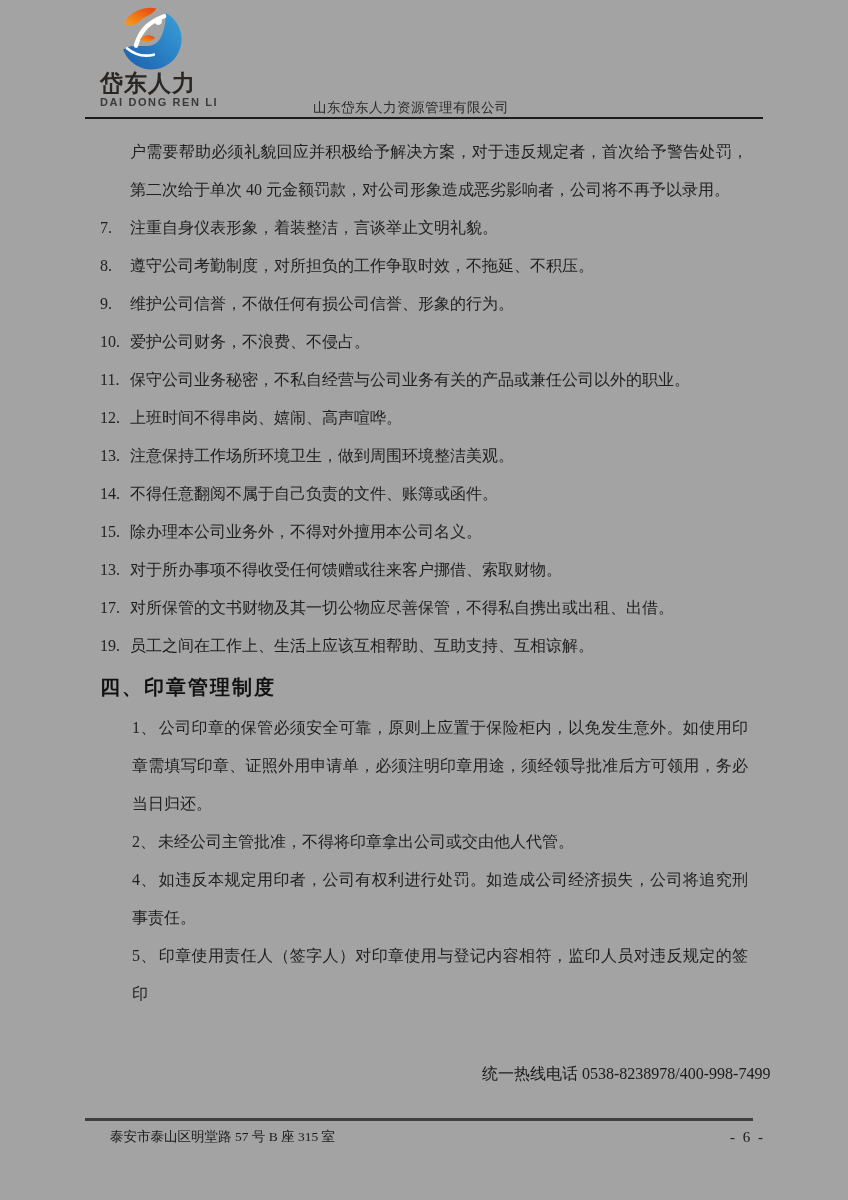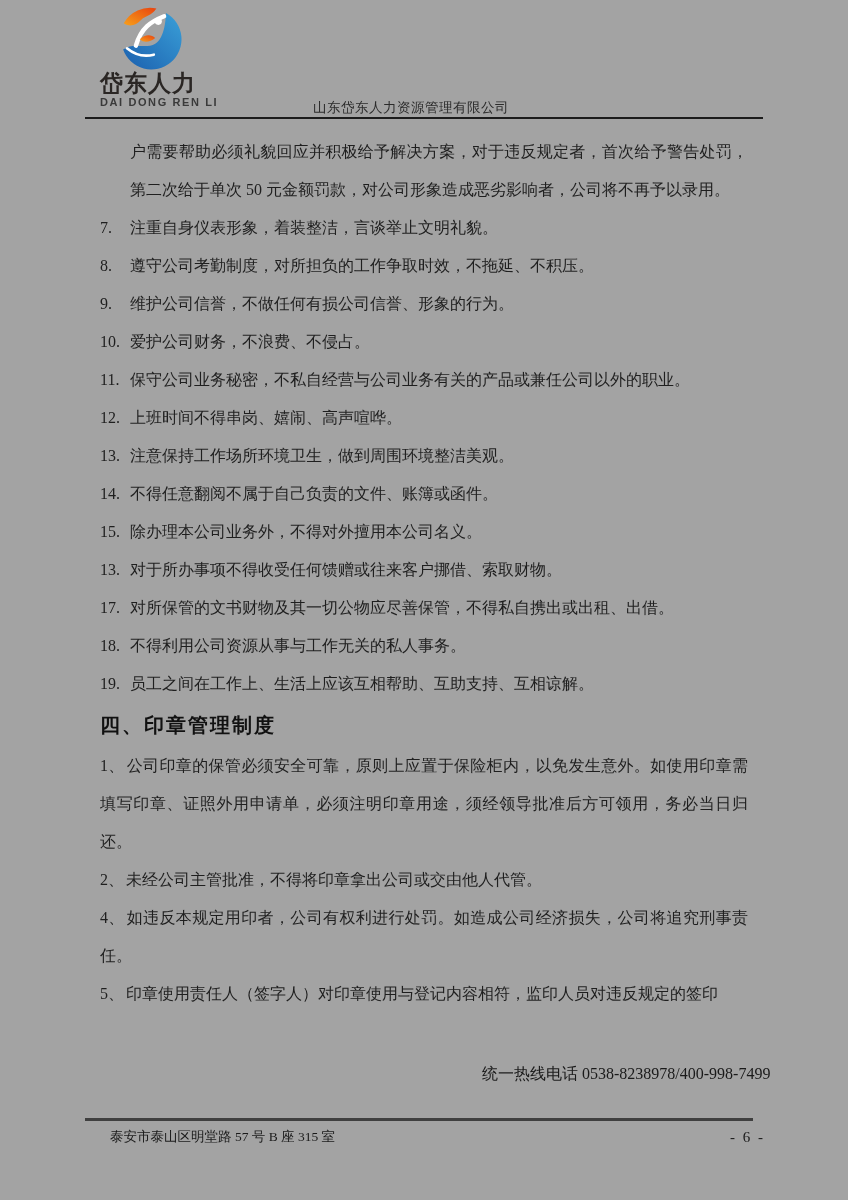--- a/index.html
+++ b/index.html
@@ -42,21 +42,21 @@
   }
   .carryover { margin-left:30px; text-align:justify; }
   .rule-row { display:flex; }
   .rule-marker { flex:none; width:30px; }
   .rule-text { flex:1; text-align:justify; }
   .section-title {
     font-family:"Liberation Sans", sans-serif;
     font-weight:bold; font-size:20px; color:#111;
     letter-spacing:2px; line-height:44px;
   }
-  .seal-item { text-align:justify; }
+  .seal-item { text-align:justify;margin-left:32px; }
   .seal-marker { margin-right:2px; }
 
   
   .footer-rule {
     position:absolute; left:85px; top:1118px; width:668px; height:3px;
     background:#3f3f3f;
   }
   .footer-address {
     position:absolute; left:110px; top:1128px;
     font-size:13.5px; color:#1a1a1a; white-space:nowrap;
@@ -101,21 +101,21 @@
     </svg>
     <div class="logo-cn">岱东人力</div>
     <div class="logo-en">DAI DONG REN LI</div>
   </div>
 
   <div class="company-name">山东岱东人力资源管理有限公司</div>
   <div class="header-rule"></div>
 
   <div class="doc-body">
 
-    <p class="carryover">户需要帮助必须礼貌回应并积极给予解决方案，对于违反规定者，首次给予警告处罚，第二次给于单次 50 元金额罚款，对公司形象造成恶劣影响者，公司将不再予以录用。</p>
+    <p class="carryover">户需要帮助必须礼貌回应并积极给予解决方案，对于违反规定者，首次给予警告处罚，第二次给于单次 40 元金额罚款，对公司形象造成恶劣影响者，公司将不再予以录用。</p>
 
     <div>
       <div class="rule-row">
         <span class="rule-marker">7.</span>
         <span class="rule-text">注重自身仪表形象，着装整洁，言谈举止文明礼貌。</span>
       </div>
       <div class="rule-row">
         <span class="rule-marker">8.</span>
         <span class="rule-text">遵守公司考勤制度，对所担负的工作争取时效，不拖延、不积压。</span>
       </div>
@@ -149,24 +149,20 @@
       </div>
       <div class="rule-row">
         <span class="rule-marker">13.</span>
         <span class="rule-text">对于所办事项不得收受任何馈赠或往来客户挪借、索取财物。</span>
       </div>
       <div class="rule-row">
         <span class="rule-marker">17.</span>
         <span class="rule-text">对所保管的文书财物及其一切公物应尽善保管，不得私自携出或出租、出借。</span>
       </div>
       <div class="rule-row">
-        <span class="rule-marker">18.</span>
-        <span class="rule-text">不得利用公司资源从事与工作无关的私人事务。</span>
-      </div>
-      <div class="rule-row">
         <span class="rule-marker">19.</span>
         <span class="rule-text">员工之间在工作上、生活上应该互相帮助、互助支持、互相谅解。</span>
       </div>
     </div>
 
     <h2 class="section-title">四、印章管理制度</h2>
 
     <div>
       <p class="seal-item"><span class="seal-marker">1、</span><span>公司印章的保管必须安全可靠，原则上应置于保险柜内，以免发生意外。如使用印章需填写印章、证照外用申请单，必须注明印章用途，须经领导批准后方可领用，务必当日归还。</span></p>
       <p class="seal-item"><span class="seal-marker">2、</span><span>未经公司主管批准，不得将印章拿出公司或交由他人代管。</span></p>

